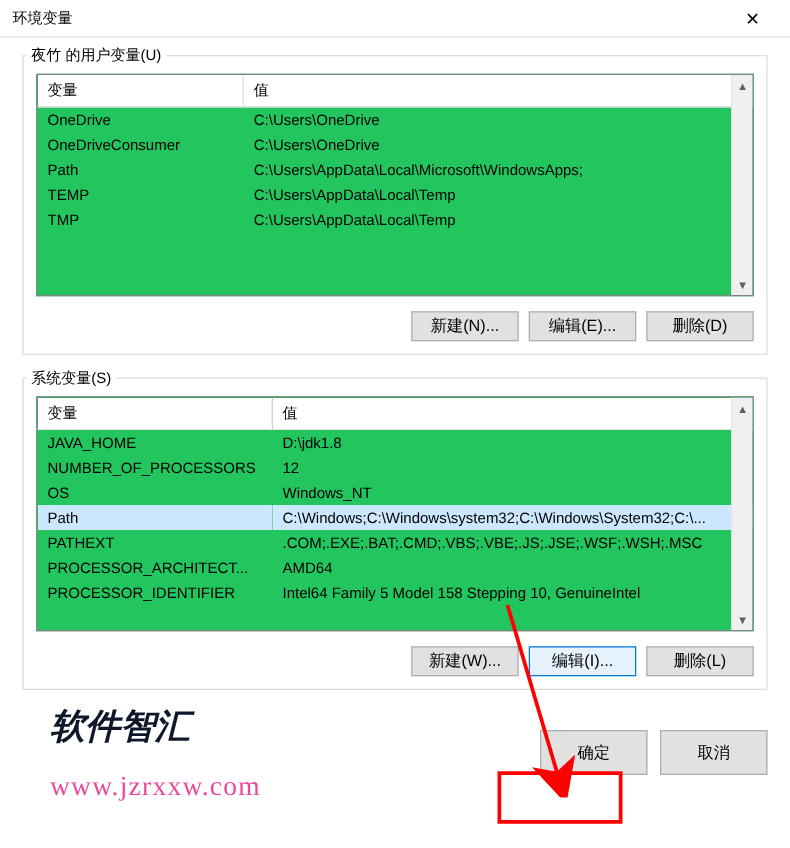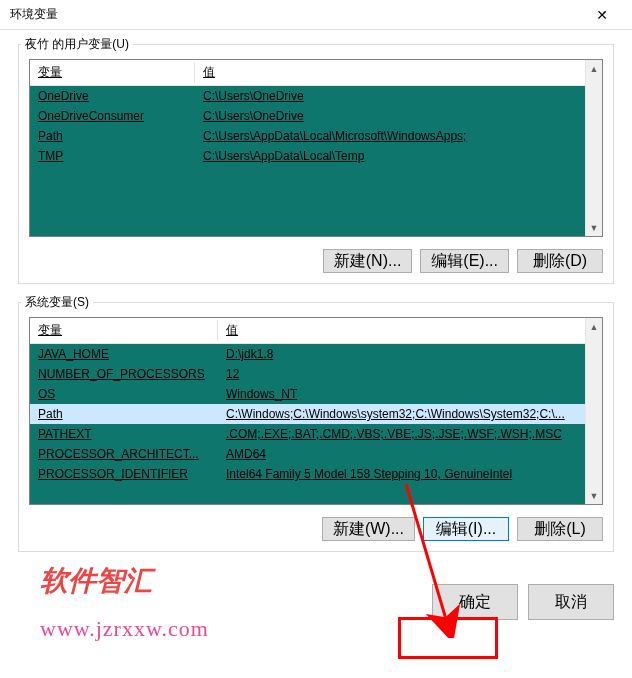--- a/index.html
+++ b/index.html
@@ -35,25 +35,24 @@
   }
   .group-label {
     position: absolute;
     top: -9px; left: 2px;
     background: #fff;
     padding: 0 4px;
     font-size: 12px;
   }
   .table-box {
     border: 1px solid #828282;
-    background: #0f766e;
+    background: #22c55e;
     height: 178px;
     overflow: hidden;
     position: relative;
-    text-decoration: underline;
   }
   .table-box.sys { height: 188px; }
   .tbl { width: 100%; border-collapse: collapse; table-layout: fixed; }
   .tbl th {
     text-align: left;
     font-weight: normal;
     padding: 4px 8px;
     border-bottom: 1px solid #e5e5e5;
     background: #fff;
     font-size: 12px;
@@ -81,35 +80,35 @@
   .scroll-arrow.up { top:0; }
   .scroll-arrow.down { bottom:0; }
   .btn-row {
     display: flex; justify-content: flex-end; gap: 8px;
     margin-top: 12px;
   }
   .btn {
     min-width: 86px; height: 24px;
     border: 1px solid #adadad;
     background: #e1e1e1;
-    font-size: 16px;
+    font-size: 13px;
     font-family: inherit;
     padding: 0 10px;
     display: inline-flex; align-items: center; justify-content: center;
     cursor: default;
   }
   .btn.focus { border: 1px solid #0078d7; background:#e5f1fb; }
   .footer-row {
     display: flex; justify-content: flex-end; gap: 10px;
     padding: 4px 18px 14px 18px;
   }
   .footer-row .btn { min-width: 86px; height:36px; }
   
   .wm { position:absolute; left:40px; bottom:36px; pointer-events:none; }
-  .wm .l1 { font-size:28px; font-weight:bold; color:#ef4444; font-family:"SimSun","KaiTi",serif; font-style:italic; }
+  .wm .l1 { font-size:28px; font-weight:bold; color:#0f172a; font-family:"SimSun","KaiTi",serif; font-style:italic; }
   .wm .l2 { font-size:22px; color:#ec4899; font-family:"Times New Roman",serif; margin-top:16px; letter-spacing:1px;}
   
   .anno-rect {
     position:absolute; border:3px solid #ff0000;
     left:398px; top:617px; width:100px; height:42px; pointer-events:none;
   }
   .anno-arrow {
     position:absolute; left:400px; top:478px; width:60px; height:160px; pointer-events:none;
   }
   .sys-wrap .tbl th:first-child { width: 188px; }
@@ -141,20 +140,24 @@
             </tr>
             <tr>
               <td>OneDriveConsumer</td>
               <td>C:\Users\OneDrive</td>
             </tr>
             <tr>
               <td>Path</td>
               <td>C:\Users\AppData\Local\Microsoft\WindowsApps;</td>
             </tr>
             <tr>
+              <td>TEMP</td>
+              <td>C:\Users\AppData\Local\Temp</td>
+            </tr>
+            <tr>
               <td>TMP</td>
               <td>C:\Users\AppData\Local\Temp</td>
             </tr>
           </tbody>
       </table>
       <div class="scroll-track">
         <div class="scroll-arrow up">▲</div>
         <div class="scroll-arrow down">▼</div>
       </div>
     </div>

